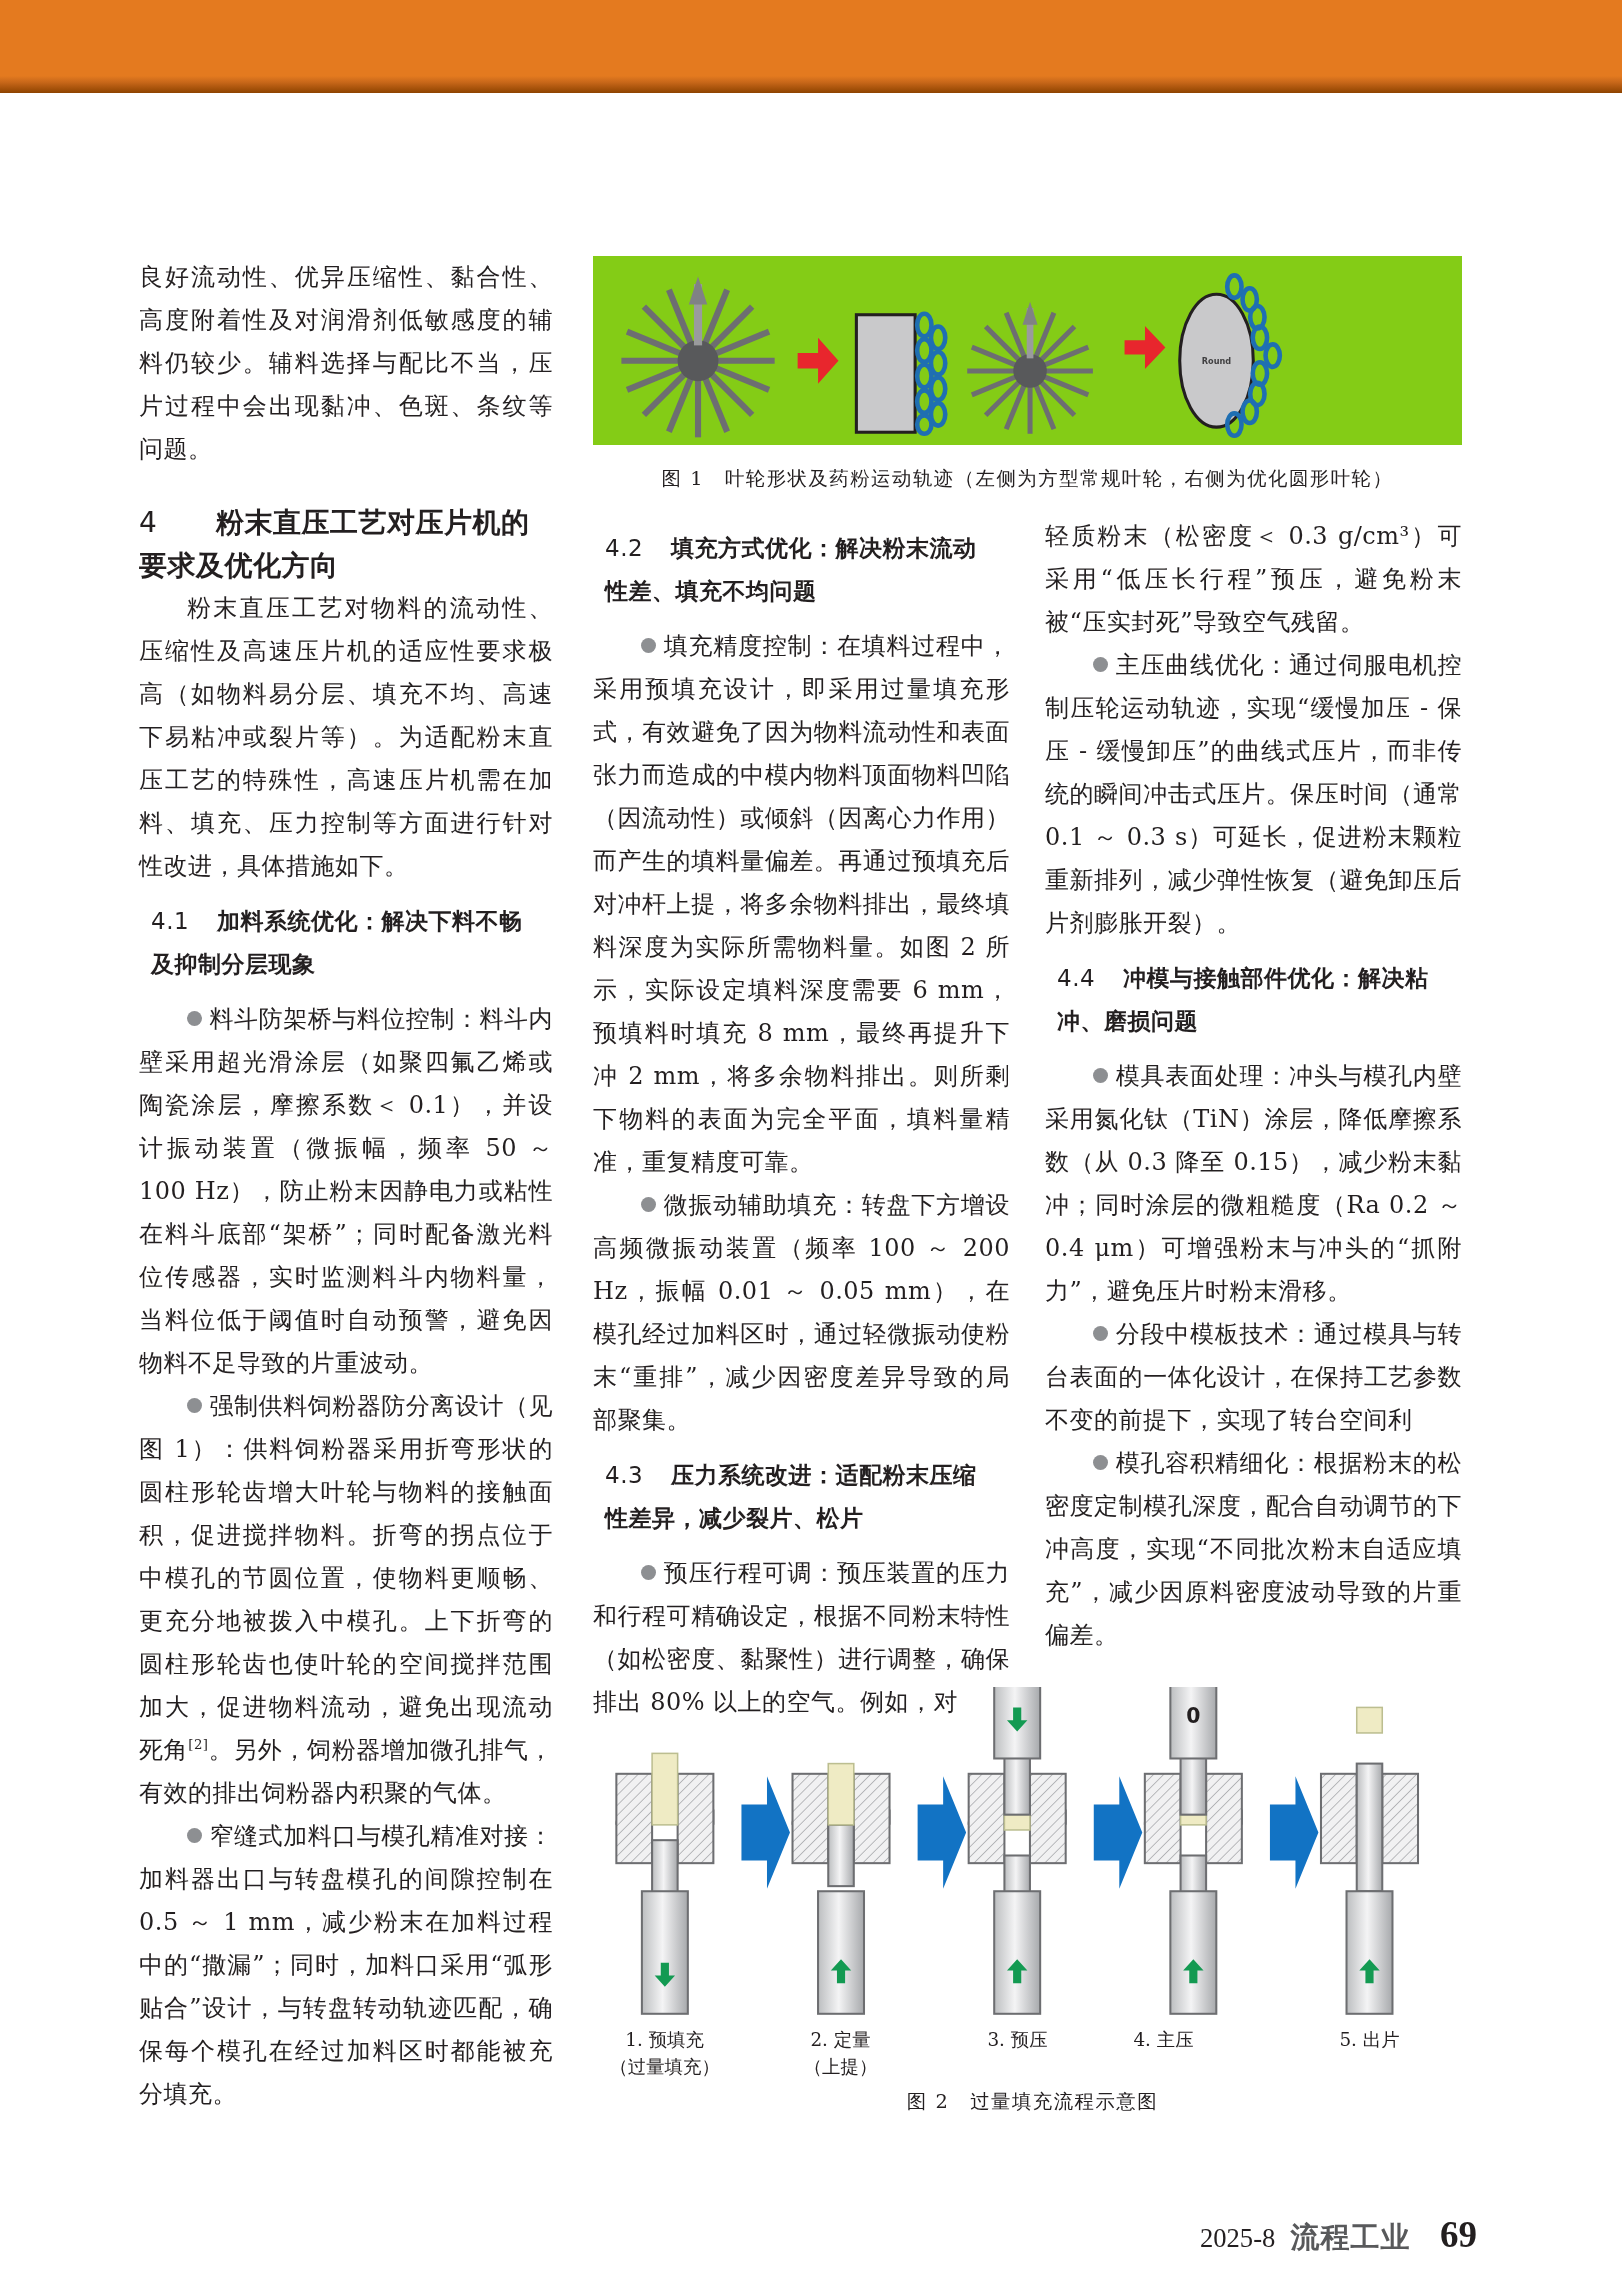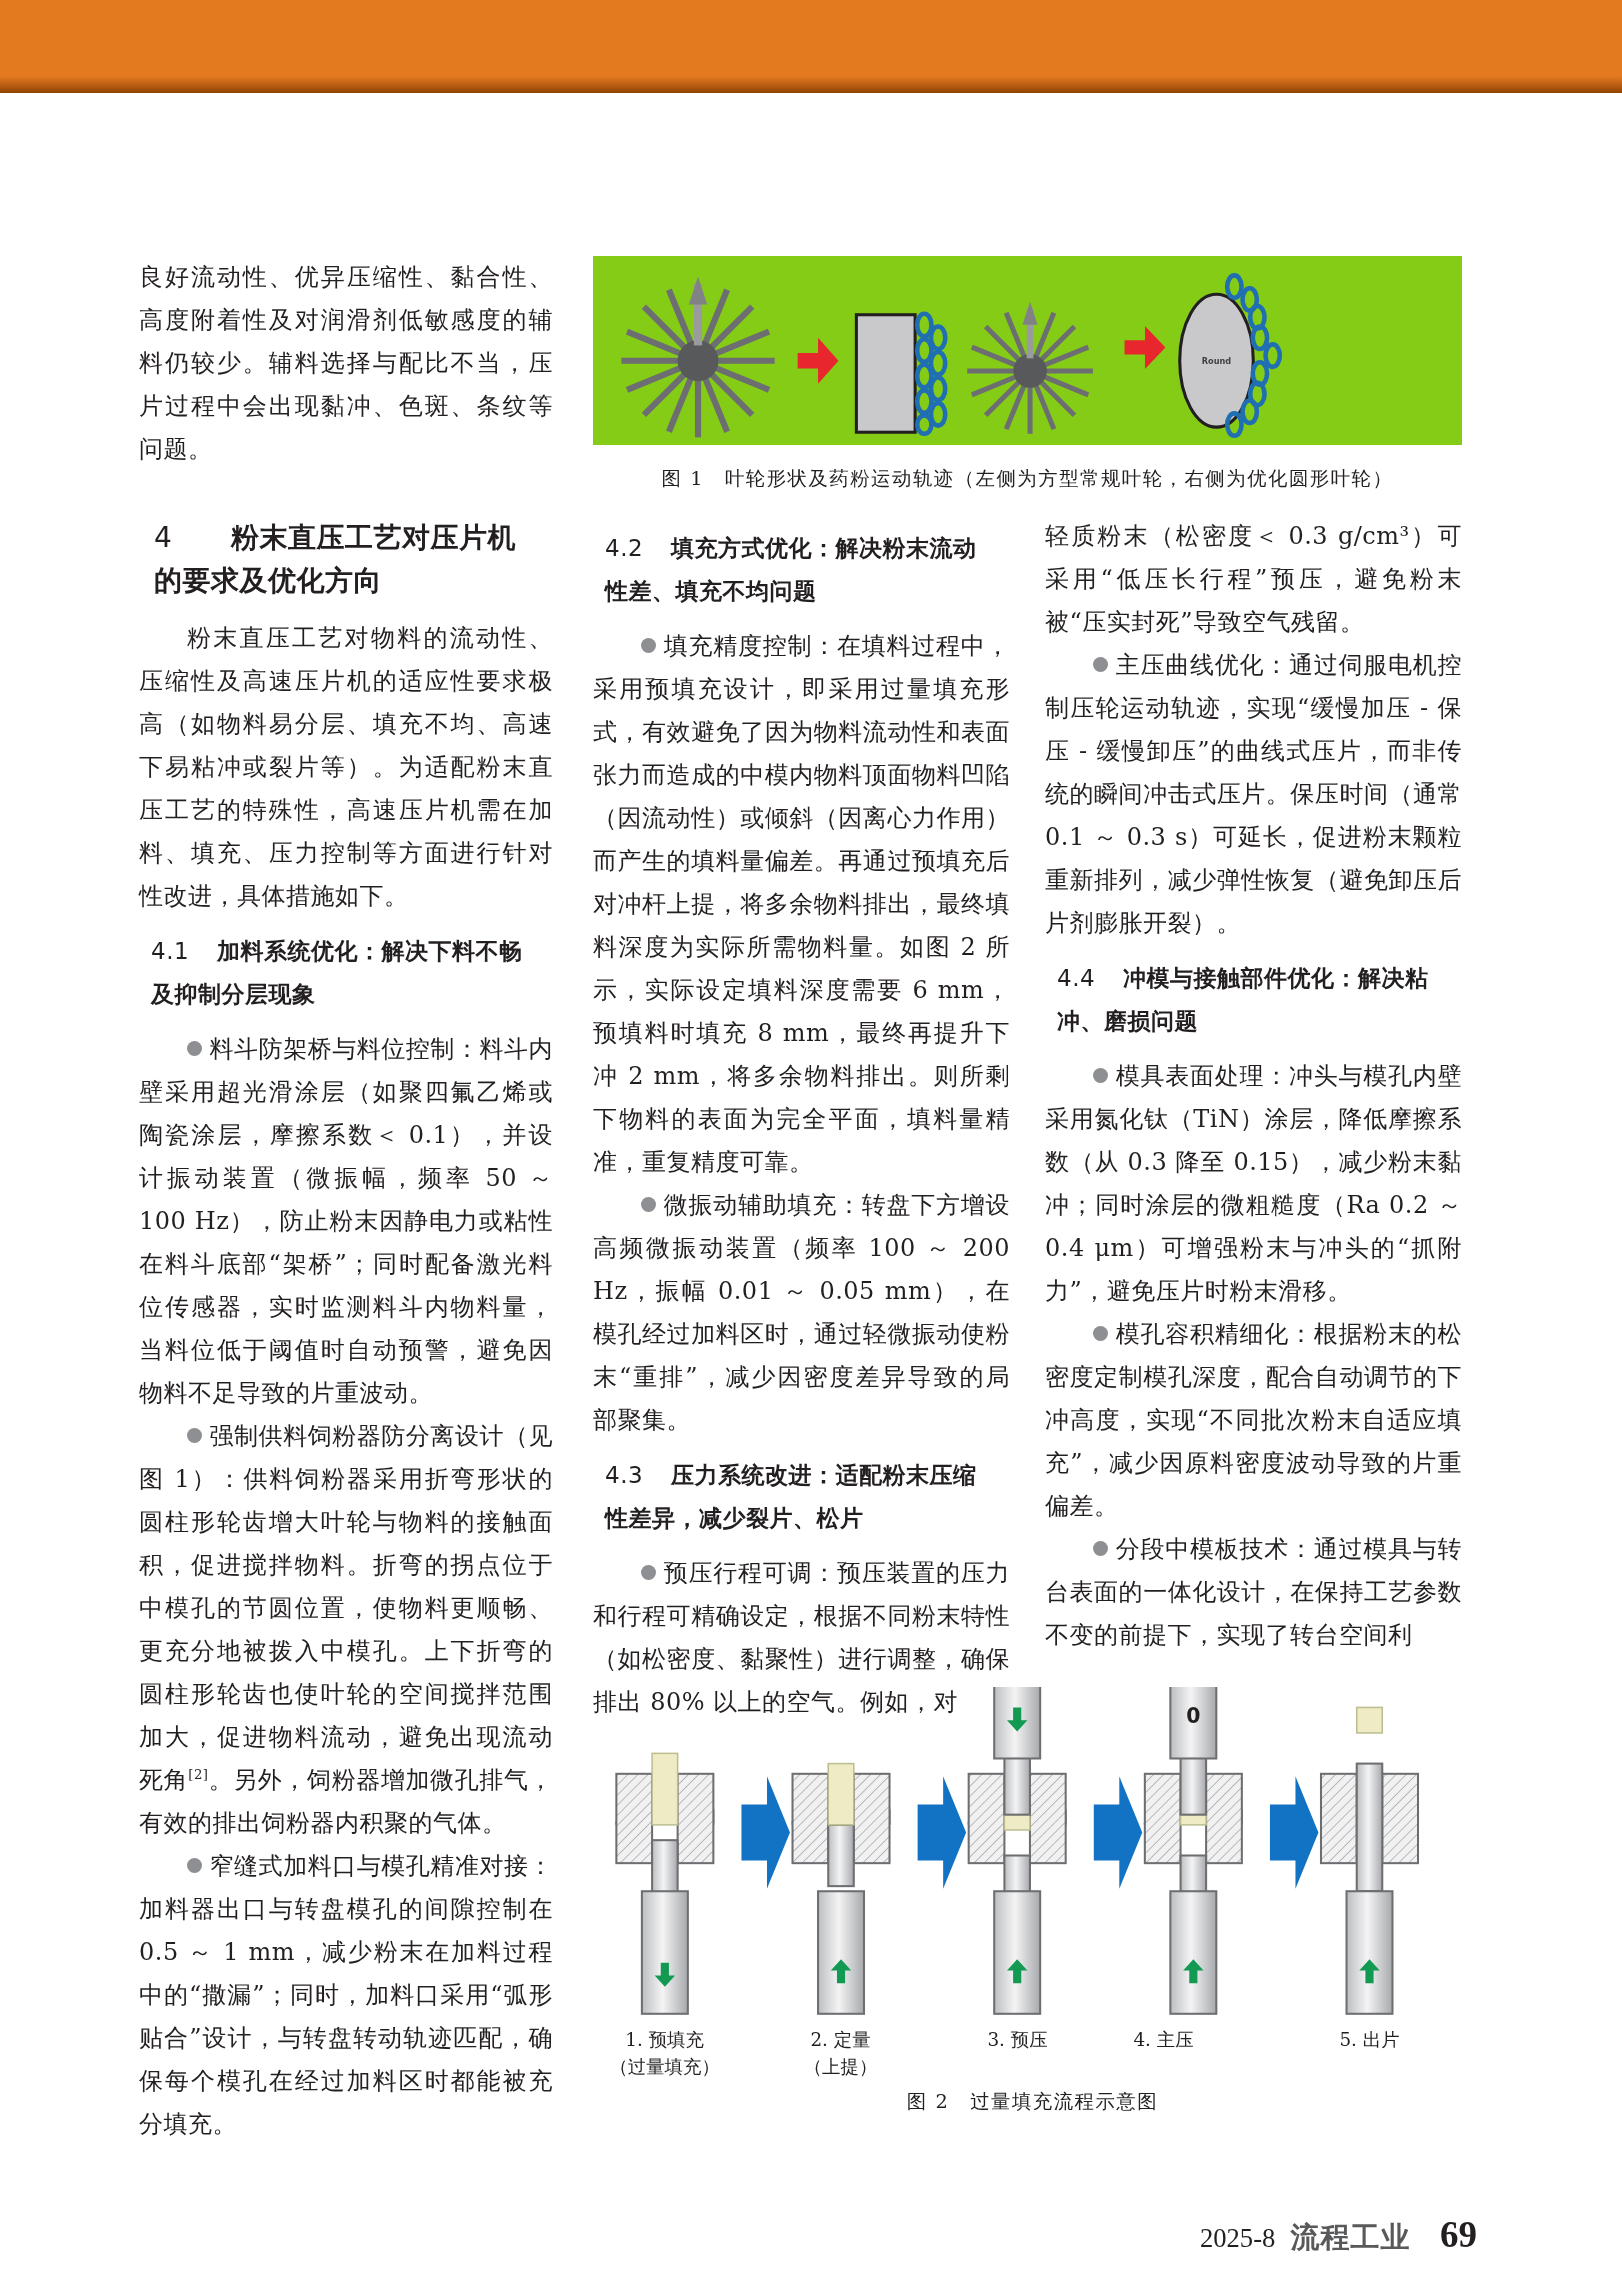--- a/index.html
+++ b/index.html
@@ -12,21 +12,21 @@
   .col-left { left:139px; top:256px; width:414px; }
   .col-mid  { left:593px; top:515px; width:417px; }
   .col-right{ left:1045px; top:515px; width:417px; }
 
   .para { font-size:24px; line-height:43px; text-align:justify; text-align-last:left; margin:0;
           letter-spacing:0.5px; }
   .para.indent { text-indent:48px; }
   .bullet { display:inline-block; width:15.3px; height:15.3px; border-radius:50%; background:#8d8f92;
             vertical-align:middle; margin-right:7.2px; position:relative; top:-2px; text-indent:0; }
   .h1 { font-family:"DejaVu Sans","Liberation Sans",sans-serif; font-weight:bold; font-size:28px;
-        line-height:43px; margin:15px; letter-spacing:0.5px; }
+        line-height:43px; margin:0; letter-spacing:0.5px; }
   .h2 { font-family:"DejaVu Sans","Liberation Sans",sans-serif; font-weight:bold; font-size:23px;
         line-height:43px; margin:12px; letter-spacing:0.5px; }
   .h-num { font-weight:normal; display:inline-block; width:66px; }
   .h1 .h-num { width:77px; }
   sup { font-size:13.3px; line-height:0; }
 
   .fig1 { position:absolute; left:593px; top:256px; width:869px; height:189px; background:#84cc16;text-align:center; }
   .fig1-caption { position:absolute; left:593px; top:450px; width:869px; text-align:center;
                   font-size:19.4px; letter-spacing:1.5px; font-family:"DejaVu Serif",serif;margin-top:15px; }
 
@@ -128,22 +128,22 @@
   <p class="para indent"><span class="bullet"></span><span>微振动辅助填充：转盘下方增设高频微振动装置（频率 100 ～ 200 Hz，振幅 0.01 ～ 0.05 mm），在模孔经过加料区时，通过轻微振动使粉末“重排”，减少因密度差异导致的局部聚集。</span></p>
   <h2 class="h2"><span class="h-num">4.3</span><span>压力系统改进：适配粉末压缩性差异，减少裂片、松片</span></h2>
   <p class="para indent"><span class="bullet"></span><span>预压行程可调：预压装置的压力和行程可精确设定，根据不同粉末特性（如松密度、黏聚性）进行调整，确保排出 80% 以上的空气。例如，对</span></p>
 </div>
 
 <div class="col col-right">
   <p class="para">轻质粉末（松密度＜ 0.3 g/cm³）可采用“低压长行程”预压，避免粉末被“压实封死”导致空气残留。</p>
   <p class="para indent"><span class="bullet"></span><span>主压曲线优化：通过伺服电机控制压轮运动轨迹，实现“缓慢加压 - 保压 - 缓慢卸压”的曲线式压片，而非传统的瞬间冲击式压片。保压时间（通常 0.1 ～ 0.3 s）可延长，促进粉末颗粒重新排列，减少弹性恢复（避免卸压后片剂膨胀开裂）。</span></p>
   <h2 class="h2"><span class="h-num">4.4</span><span>冲模与接触部件优化：解决粘冲、磨损问题</span></h2>
   <p class="para indent"><span class="bullet"></span><span>模具表面处理：冲头与模孔内壁采用氮化钛（TiN）涂层，降低摩擦系数（从 0.3 降至 0.15），减少粉末黏冲；同时涂层的微粗糙度（Ra 0.2 ～ 0.4 μm）可增强粉末与冲头的“抓附力”，避免压片时粉末滑移。</span></p>
+  <p class="para indent"><span class="bullet"></span><span>分段中模板技术：通过模具与转台表面的一体化设计，在保持工艺参数不变的前提下，实现了转台空间利</span></p>
   <p class="para indent"><span class="bullet"></span><span>模孔容积精细化：根据粉末的松密度定制模孔深度，配合自动调节的下冲高度，实现“不同批次粉末自适应填充”，减少因原料密度波动导致的片重偏差。</span></p>
-  <p class="para indent"><span class="bullet"></span><span>分段中模板技术：通过模具与转台表面的一体化设计，在保持工艺参数不变的前提下，实现了转台空间利</span></p>
 </div>
 
 <div class="fig2">
   <svg id="fig2svg" width="879" height="337" viewBox="0 0 1720 660">
     <defs>
       <pattern id="hatch" width="14" height="14" patternUnits="userSpaceOnUse" patternTransform="rotate(45)">
         <rect width="14" height="14" fill="#f1f1f2"></rect>
           <line x1="0" y1="0" x2="0" y2="14" stroke="#a7a9ac" stroke-width="3"></line>
       </pattern>
       <linearGradient id="steel" x1="0" x2="1" y1="0" y2="0">

